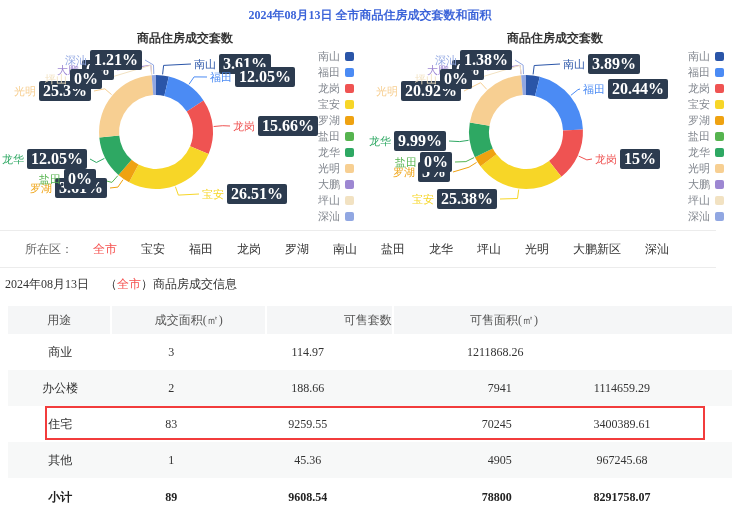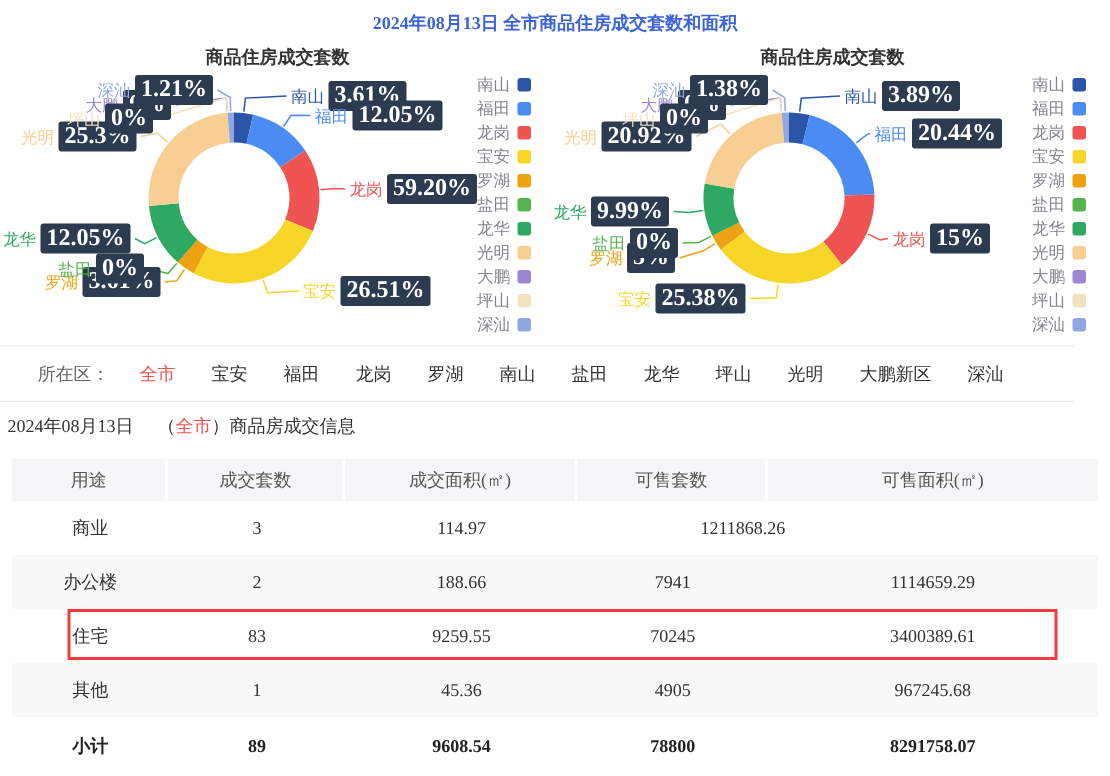--- a/index.html
+++ b/index.html
@@ -29,21 +29,21 @@
   .section-title .red{color:#f5504e;}
   .table{position:absolute;top:306px;left:8px;width:724px;font-size:12px;}
   .trow{display:flex;align-items:center;}
   .trow.head{height:28px;background:#f5f6f7;color:#555;}
   .trow.body{height:36px;}
   .trow.shade{background:#f7f8f8;}
   .trow.total{height:39px;font-weight:bold;color:#222;}
   .tcell{text-align:center;overflow:hidden;}
   .trow.head .tcell{border-right:2px solid #fff;box-sizing:border-box;height:28px;line-height:28px;}
   .trow.head .tcell:last-child{border-right:none;}
-  .c0{width:14.4%;} .c1{width:16.3%;} .c2{width:21.4%;} .c3{width:17.5%;} .c4{width:30.4%;}
+  .c0{width:14.4%;} .c1{width:16.3%;} .c2{width:21.4%;} .c3{width:17.5%;text-align:right;} .c4{width:30.4%;}
   .highlight-box{position:absolute;top:406px;left:45px;width:660px;height:34px;
                  border:2px solid #f23c3c;box-sizing:border-box;z-index:5;pointer-events:none;}
 </style>
 </head>
 <body>
 
 <div class="page">
   <div class="page-title">2024年08月13日 全市商品住房成交套数和面积</div>
 
   <div id="charts">
@@ -72,21 +72,21 @@
       <div class="pie-label" style="top: 55px; left: 194px;">
         <span class="pie-label-name" style="color: rgb(42, 85, 168);">南山</span>
         <span class="pie-label-badge">3.61%</span>
       </div>
       <div class="pie-label" style="top: 68px; left: 210px;">
         <span class="pie-label-name" style="color: rgb(75, 139, 244);">福田</span>
         <span class="pie-label-badge">12.05%</span>
       </div>
       <div class="pie-label" style="top: 117px; left: 233px;">
         <span class="pie-label-name" style="color: rgb(239, 83, 82);">龙岗</span>
-        <span class="pie-label-badge">59.20%</span>
+        <span class="pie-label-badge">15.66%</span>
       </div>
       <div class="pie-label" style="top: 185px; left: 202px;">
         <span class="pie-label-name" style="color: rgb(247, 214, 39);">宝安</span>
         <span class="pie-label-badge">26.51%</span>
       </div>
       <div class="pie-label" style="top: 179px; right: 633px;">
         <span class="pie-label-name" style="color: rgb(239, 162, 17);">罗湖</span>
         <span class="pie-label-badge">3.61%</span>
       </div>
       <div class="pie-label" style="top: 170px; right: 644px;">
@@ -278,21 +278,20 @@
     <span id="filter-items"><a class="filter-item active">全市</a><a class="filter-item">宝安</a><a class="filter-item">福田</a><a class="filter-item">龙岗</a><a class="filter-item">罗湖</a><a class="filter-item">南山</a><a class="filter-item">盐田</a><a class="filter-item">龙华</a><a class="filter-item">坪山</a><a class="filter-item">光明</a><a class="filter-item">大鹏新区</a><a class="filter-item">深汕</a></span>
   </div>
 
   <div class="section-title">
     <span>2024年08月13日</span><span class="gap"></span><span>（</span><span class="red">全市</span><span>）</span><span>商品房成交信息</span>
   </div>
 
   <div class="table" id="table">
       <div class="trow head">
         <div class="tcell c0">用途</div>
-        <div class="tcell c1">成交套数</div>
         <div class="tcell c2">成交面积(㎡)</div>
         <div class="tcell c3">可售套数</div>
         <div class="tcell c4">可售面积(㎡)</div>
       </div>
       <div class="trow body">
         <div class="tcell c0">商业</div>
         <div class="tcell c1">3</div>
         <div class="tcell c2">114.97</div>
         <div class="tcell c4">1211868.26</div>
       </div>

